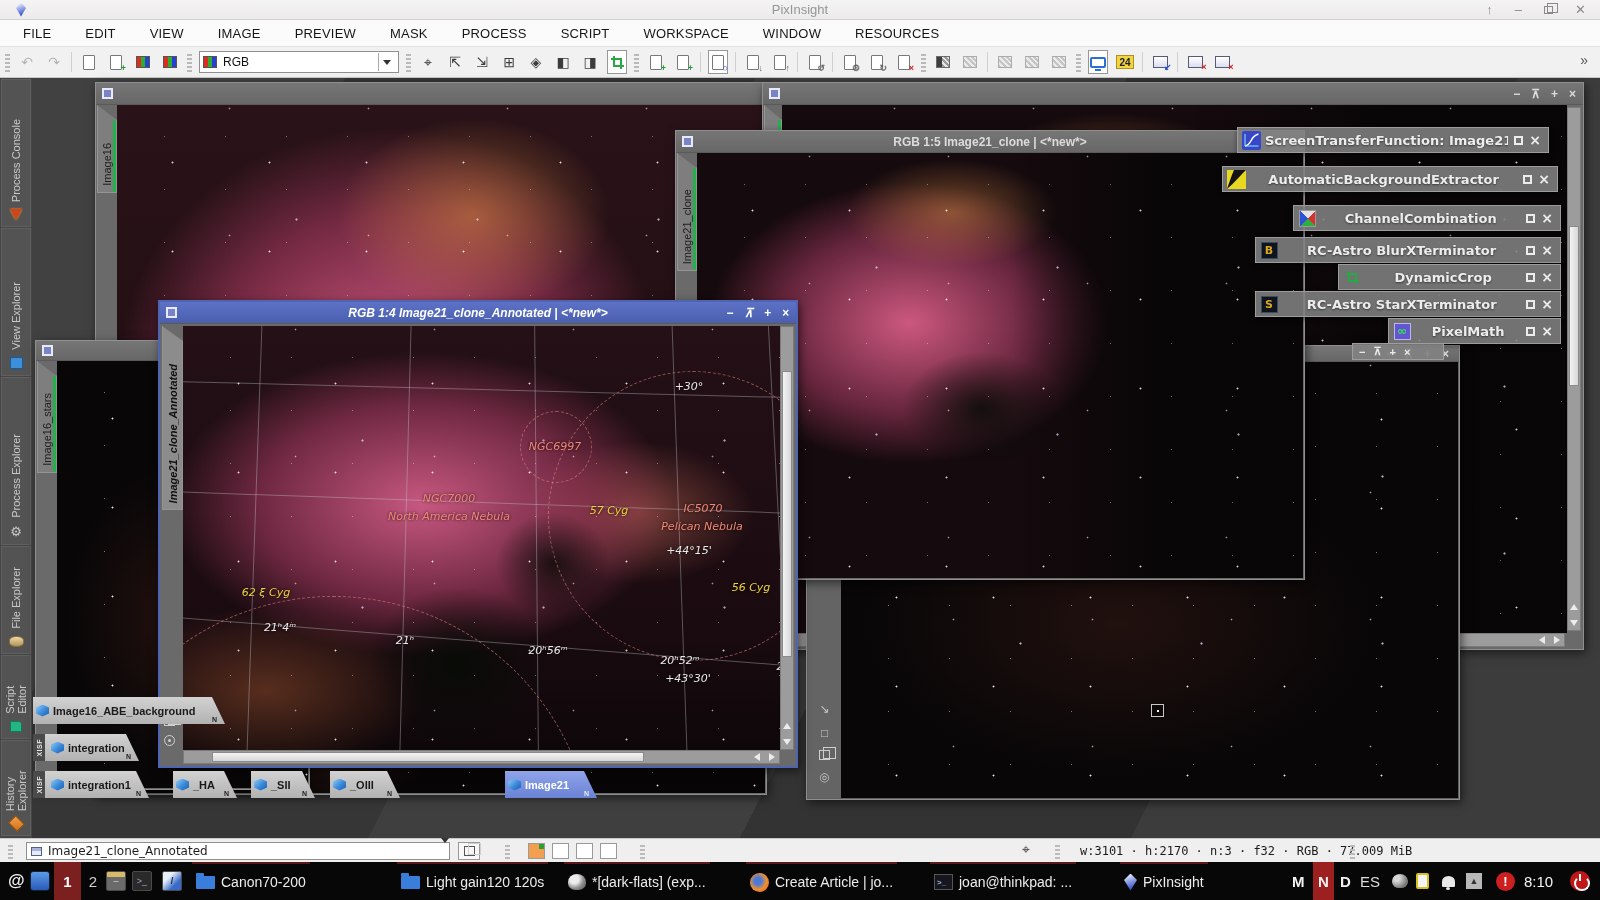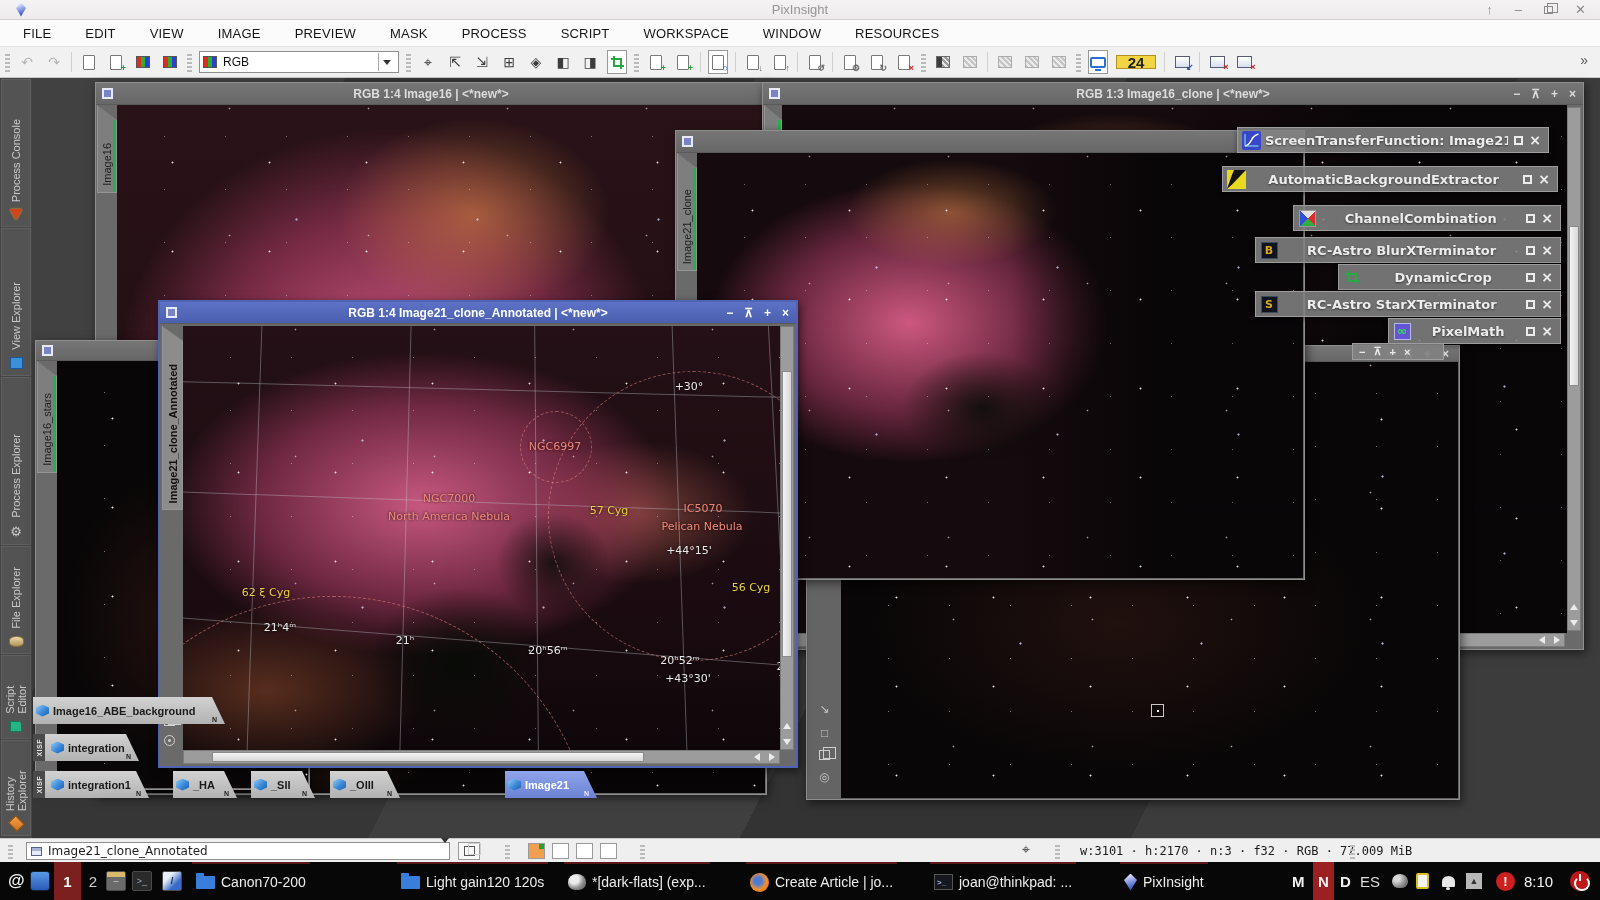--- a/index.html
+++ b/index.html
@@ -35,22 +35,22 @@
   .doc { width:12px; height:15px; background:#fff; border:1px solid #787878; border-radius:1px; position:relative; }
   .doc .badge { position:absolute; right:-5px; bottom:-4px; font-size:9px; font-weight:bold; line-height:1; }
   .b-green{color:#1d9e30;} .b-blue{color:#2255cc;} .b-gray{color:#666;} .b-red{color:#cc2222;}
   .maskic { width:14px; height:12px; border:1px solid #6a6a6a;
     background:repeating-linear-gradient(45deg,#9a9a9a 0 2px,#e6e6e6 2px 4px); }
   .maskic.half { background:linear-gradient(90deg,#3d3d3d 0 45%,transparent 45%),
     repeating-linear-gradient(45deg,#9a9a9a 0 2px,#e6e6e6 2px 4px); }
   .maskic.dim { opacity:.5; }
   .monitor { width:16px; height:11px; border:2px solid #2a6fd4; border-radius:2px; background:#fff; position:relative; }
   .monitor::after { content:""; position:absolute; left:3px; right:3px; bottom:-5px; height:2px; background:#2a6fd4; }
-  .icon24 { width:40px; height:14px; background:#f2d542; border:1px solid #b09020; color:#202020;
-    font-size:15px; font-weight:bold; display:flex; align-items:center; justify-content:center; }
+  .icon24 { width:18px; height:14px; background:#f2d542; border:1px solid #b09020; color:#202020;
+    font-size:10px; font-weight:bold; display:flex; align-items:center; justify-content:center; }
   .winic { width:15px; height:12px; border:1px solid #5a5a77; background:linear-gradient(#ffffff,#d9def0); position:relative; }
   .winic .badge { position:absolute; right:-5px; bottom:-5px; font-size:9px; font-weight:bold; line-height:1; }
   .cropic { width:15px; height:15px; position:relative; }
   .cropic::before { content:""; position:absolute; left:3px; top:1px; bottom:3px; right:1px;
     border-left:2px solid #28a844; border-bottom:2px solid #28a844; }
   .cropic::after { content:""; position:absolute; left:1px; top:3px; bottom:1px; right:3px;
     border-top:2px solid #28a844; border-right:2px solid #28a844; }
   .combo { width:200px; height:22px; background:#fff; border:1px solid #8f8f8f; display:flex;
     align-items:center; gap:6px; padding:0 3px; flex:none; }
   .combo .cb-text { font-size:12px; color:#111; flex:1; }
@@ -77,21 +77,21 @@
   #workspace { position:absolute; left:32px; top:78px; width:1568px; height:760px;
     background:linear-gradient(117deg,#414141 0 16%,#363636 16% 37%,#3f3f3f 37% 56%,#333333 56% 76%,#3c3c3c 76%); }
   .orange-line { position:absolute; left:1338px; top:793px; width:2px; height:45px; background:#d07820; }
 
   
   .win { position:absolute; background:#6a6a6a; border:1px solid #8f8f8f;
     box-shadow:2px 3px 9px rgba(0,0,0,.55); }
   .tbar { height:22px; position:relative; display:flex; align-items:center;
     background:linear-gradient(#767676,#676767); border-bottom:1px solid #5a5a5a;
     color:#dcdcdc; font-weight:bold; font-size:12px; }
-  .win.active { border:2px solid #4f64b2; }
+  .win.active { border:2px solid #4f64b2;font-style:italic; }
   .win.active .tbar { background:linear-gradient(#5d72c6,#4a5fae); color:#fff; }
   .wicon { width:11px; height:11px; border:2px solid #e6eafb; background:#7a84c4; margin-left:6px; flex:none; }
   .ttext { position:absolute; left:30px; right:30px; text-align:center; white-space:nowrap; overflow:hidden; }
   .wctrls { position:absolute; right:7px; display:flex; gap:11px; font-weight:bold; font-size:12px; }
   .wctrls span { cursor:default; }
   .vtab { position:absolute; width:20px; background:#7e7e7e; border:1px solid #959595;
     clip-path:polygon(0 0,100% 15px,100% 100%,0 100%);
     display:flex; align-items:flex-end; justify-content:center; padding-bottom:6px; }
   .vtab .vlabel { writing-mode:vertical-rl; transform:rotate(180deg); font-size:11px; color:#1d1d1d; white-space:nowrap; }
   .vtab.green::after { content:""; position:absolute; right:0; top:14px; bottom:0; width:3px; background:#23b14d; }
@@ -440,32 +440,30 @@
   </div>
 </div>
 
 <div id="workspace">
   <div class="orange-line"></div>
 </div>
 
 <div class="win" style="left:95px;top:82px;width:672px;height:713px">
   <div class="tbar">
     <span class="wicon"></span>
-    <span class="ttext">RGB 1:4 Image16 | &lt;*new*&gt;</span>
   </div>
   <div class="vtab green" style="left:1px;top:22px;height:88px">
     <span class="vlabel">Image16</span>
   </div>
   <div class="content nebula" style="left:21px;top:22px;right:1px;bottom:1px"></div>
 </div>
 
 <div class="win" style="left:762px;top:82px;width:822px;height:568px">
   <div class="tbar">
     <span class="wicon"></span>
-    <span class="ttext">RGB 1:3 Image16_clone | &lt;*new*&gt;</span>
     <span class="wctrls">
       <span>−</span>
       <span>⊼</span>
       <span>+</span>
       <span>×</span>
     </span>
   </div>
   <div class="vtab green" style="left:1px;top:22px;height:88px;width:18px"></div>
   <div class="content nebula-darkright" style="left:19px;top:22px;right:16px;bottom:16px"></div>
   <div class="vscroll" style="right:2px;top:24px;bottom:18px">
@@ -503,20 +501,21 @@
     <span>◎</span>
   </div>
   <div class="content starfield" style="left:34px;top:16px;right:1px;bottom:1px">
     <div class="marker-ring" style="left:310px;top:342px"></div>
   </div>
 </div>
 
 <div class="win" style="left:675px;top:130px;width:630px;height:450px">
   <div class="tbar">
     <span class="wicon"></span>
+    <span class="ttext">RGB 1:5 Image21_clone | &lt;*new*&gt;</span>
     <span class="wctrls">
       <span>−</span>
     </span>
   </div>
   <div class="vtab green" style="left:1px;top:22px;height:118px">
     <span class="vlabel">Image21_clone</span>
   </div>
   <div class="content nebula-darkright" style="left:21px;top:22px;right:1px;bottom:1px"></div>
 </div>
 

